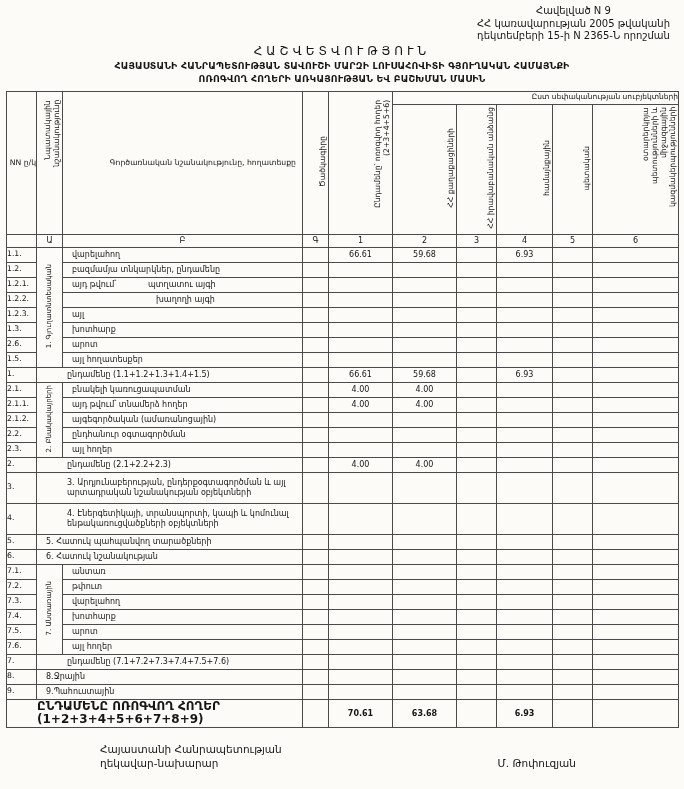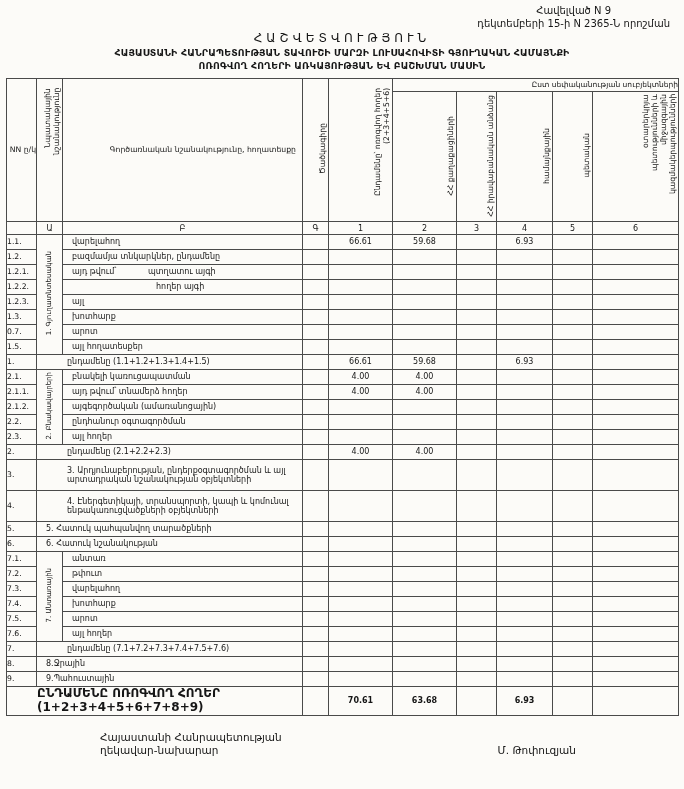--- a/index.html
+++ b/index.html
@@ -44,20 +44,21 @@
 
   .footer { display: flex; justify-content: space-between; align-items: flex-end; margin: 15px 108px 0 100px; font-size: 10.5px; line-height: 1.3; }
 </style>
 </head>
 <body>
 
 <div class="page">
 
   <div class="appendix">
     <div>Հավելված N 9</div>
+    <div>ՀՀ կառավարության 2005 թվականի</div>
     <div>դեկտեմբերի 15-ի N 2365-Ն որոշման</div>
   </div>
 
   <div class="title">ՀԱՇՎԵՏՎՈՒԹՅՈՒՆ</div>
   <div class="subtitle">ՀԱՅԱՍՏԱՆԻ ՀԱՆՐԱՊԵՏՈՒԹՅԱՆ ՏԱՎՈՒՇԻ ՄԱՐԶԻ ԼՈՒՍԱՀՈՎԻՏԻ ԳՅՈՒՂԱԿԱՆ ՀԱՄԱՅՆՔԻ</div>
   <div class="subtitle">ՈՌՈԳՎՈՂ ՀՈՂԵՐԻ ԱՌԿԱՅՈՒԹՅԱՆ ԵՎ ԲԱՇԽՄԱՆ ՄԱՍԻՆ</div>
 
   <table>
     <colgroup>
       <col style="width:30px">
@@ -134,21 +135,21 @@
           <td class="val code"></td>
           <td class="val"></td>
           <td class="val"></td>
           <td class="val"></td>
           <td class="val"></td>
           <td class="val"></td>
           <td class="val"></td>
         </tr>
         <tr>
           <td class="num">1.2.2.</td>
-          <td class="lbl indent"><span>հողեր այգի</span></td>
+          <td class="lbl indent"><span>խաղողի այգի</span></td>
           <td class="val code"></td>
           <td class="val"></td>
           <td class="val"></td>
           <td class="val"></td>
           <td class="val"></td>
           <td class="val"></td>
           <td class="val"></td>
         </tr>
         <tr>
           <td class="num">1.2.3.</td>
@@ -166,21 +167,21 @@
           <td class="lbl"><span>խոտհարք</span></td>
           <td class="val code"></td>
           <td class="val"></td>
           <td class="val"></td>
           <td class="val"></td>
           <td class="val"></td>
           <td class="val"></td>
           <td class="val"></td>
         </tr>
         <tr>
-          <td class="num">0.7.</td>
+          <td class="num">2.6.</td>
           <td class="lbl"><span>արոտ</span></td>
           <td class="val code"></td>
           <td class="val"></td>
           <td class="val"></td>
           <td class="val"></td>
           <td class="val"></td>
           <td class="val"></td>
           <td class="val"></td>
         </tr>
         <tr>

